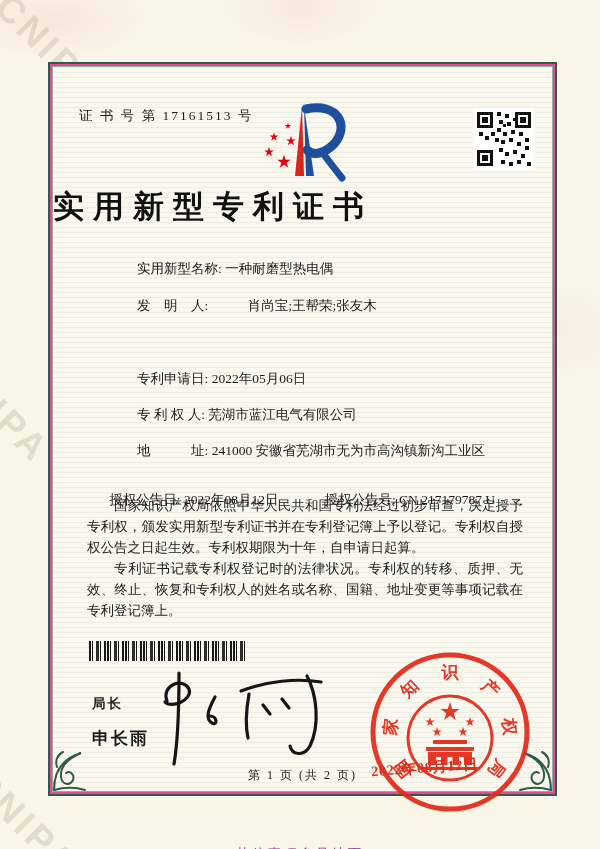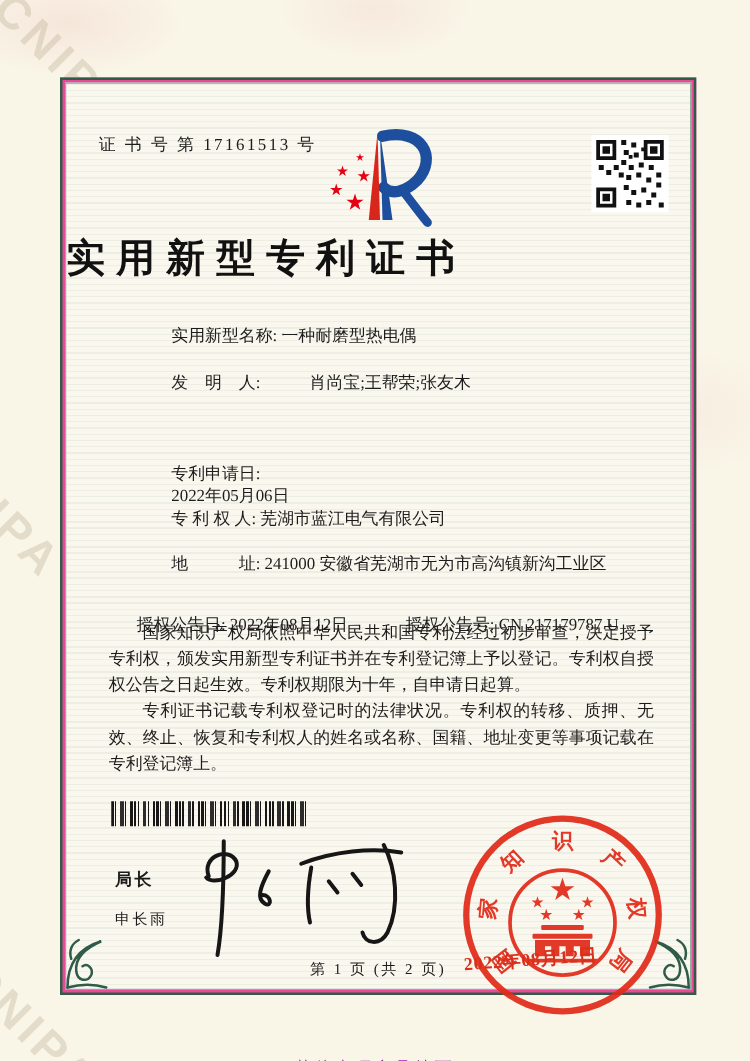--- a/index.html
+++ b/index.html
@@ -44,21 +44,21 @@
   .barcode{
     position:absolute;left:36px;top:574px;width:158px;height:20px;
     background:repeating-linear-gradient(90deg,
       #171717 0 2px, rgba(0,0,0,0) 2px 3px,
       #171717 3px 4px, rgba(0,0,0,0) 4px 7px,
       #2c2c2c 7px 10px, rgba(0,0,0,0) 10px 11px,
       #171717 11px 12px, rgba(0,0,0,0) 12px 15px,
       #171717 15px 17px, rgba(0,0,0,0) 17px 18px);
   }
   .sig-role{position:absolute;left:39px;top:628px;font-size:13.5px;font-weight:bold;letter-spacing:2px;}
-  .sig-name{position:absolute;left:39px;top:660px;font-size:12px;font-weight:normal;letter-spacing:2px;}
+  .sig-name{position:absolute;left:39px;top:660px;font-size:17px;font-weight:bold;letter-spacing:2px;}
   .signature{position:absolute;left:92px;top:600px;}
   .seal{position:absolute;left:313px;top:581px;width:168px;height:168px;opacity:.93;}
   .seal-char{
     position:absolute;left:50%;top:50%;width:20px;height:20px;margin:-10px 0 0 -10px;
     font-size:17px;font-weight:bold;color:#e12b1a;text-align:center;line-height:20px;
   }
   .seal-date{
     position:absolute;left:318px;top:691px;width:120px;
     font-size:14.5px;font-weight:bold;color:#d8301b;letter-spacing:.5px;
     transform:rotate(-4deg);white-space:nowrap;
@@ -159,21 +159,21 @@
     </svg>
 
     <div class="title">实用新型专利证书</div>
 
     <div class="row" style="top:193px;">
       <span class="lbl">实用新型名称: </span><span class="val">一种耐磨型热电偶</span>
     </div>
     <div class="row" style="top:230px;gap:36px;">
       <span class="lbl">发    明    人: </span><span class="val">肖尚宝;王帮荣;张友木</span>
     </div>
-    <div class="row" style="top:303px;flex-direction:column;">
+    <div class="row" style="top:303px;">
       <span class="lbl">专利申请日: </span><span class="val">2022年05月06日</span>
     </div>
     <div class="row" style="top:339px;">
       <span class="lbl">专 利 权 人: </span><span class="val">芜湖市蓝江电气有限公司</span>
     </div>
     <div class="row" style="top:375px;text-align:center;">
       <span class="lbl">地            址: </span><span class="val">241000 安徽省芜湖市无为市高沟镇新沟工业区</span>
     </div>
     <div class="row2" style="top:408px;">
       <span>授权公告日: </span><span>2022年08月12日</span><span style="display:inline-block;width:46px;"></span><span>授权公告号: </span><span>CN 217179787 U</span>

